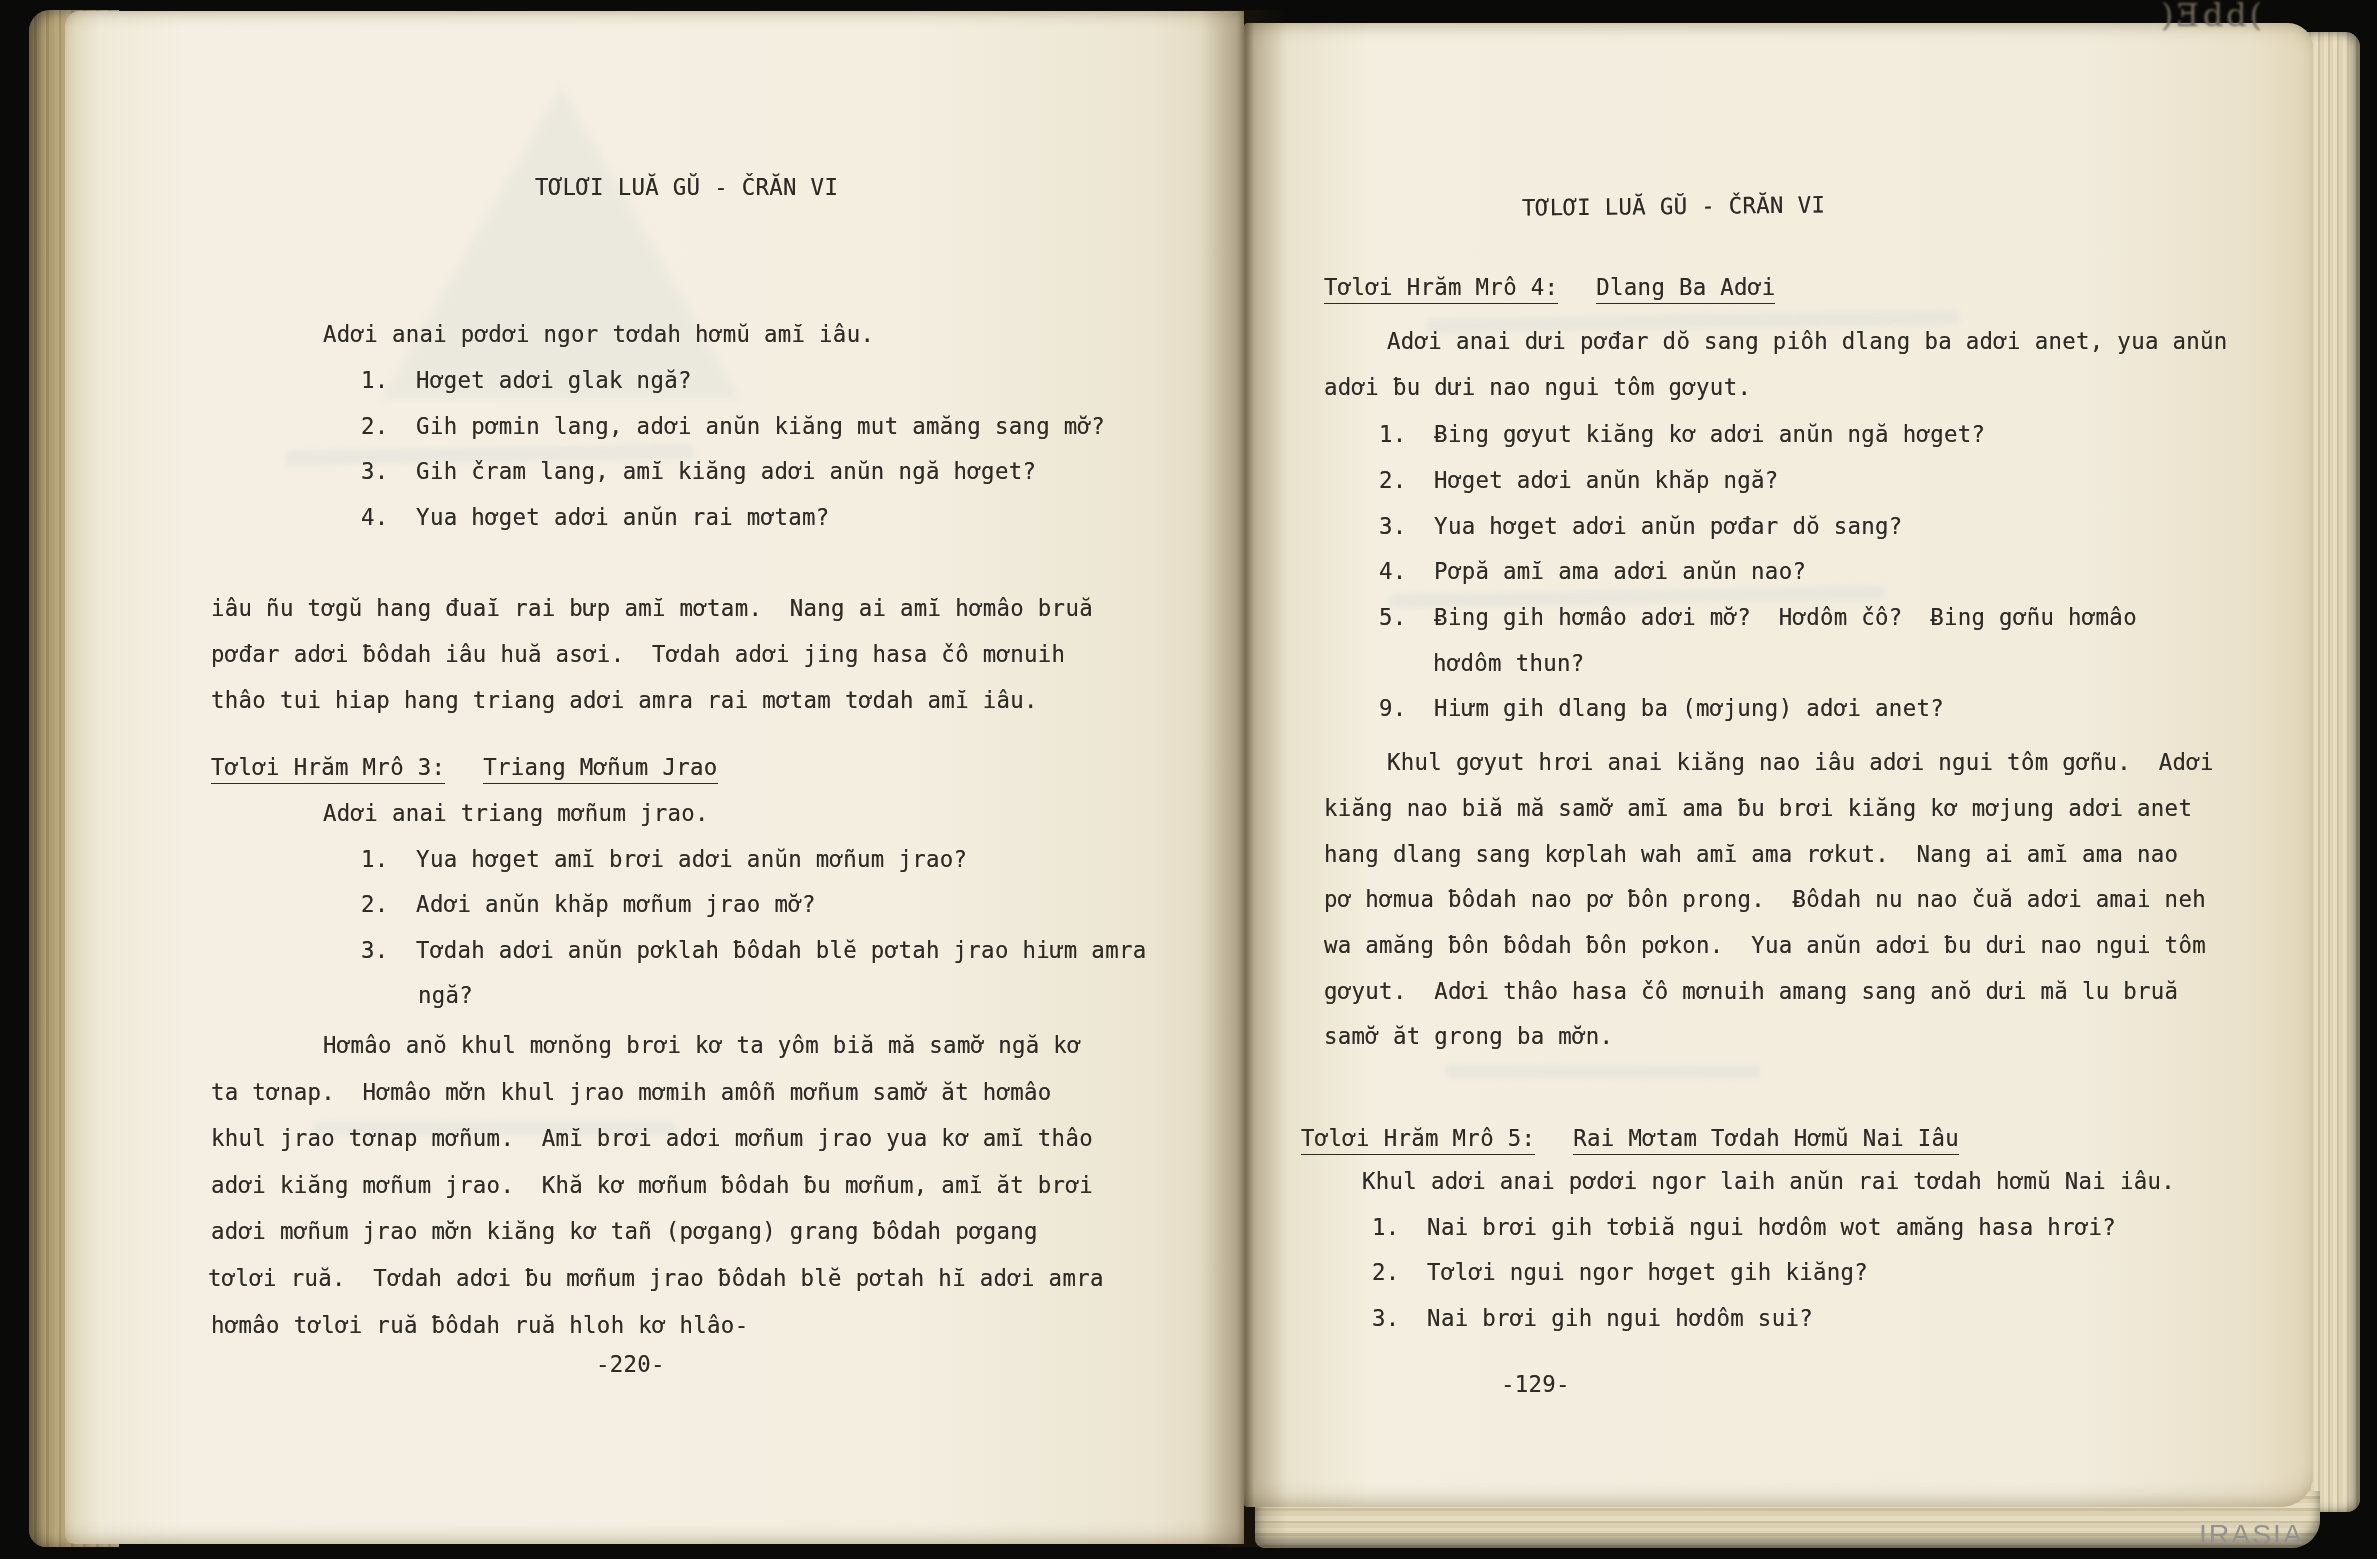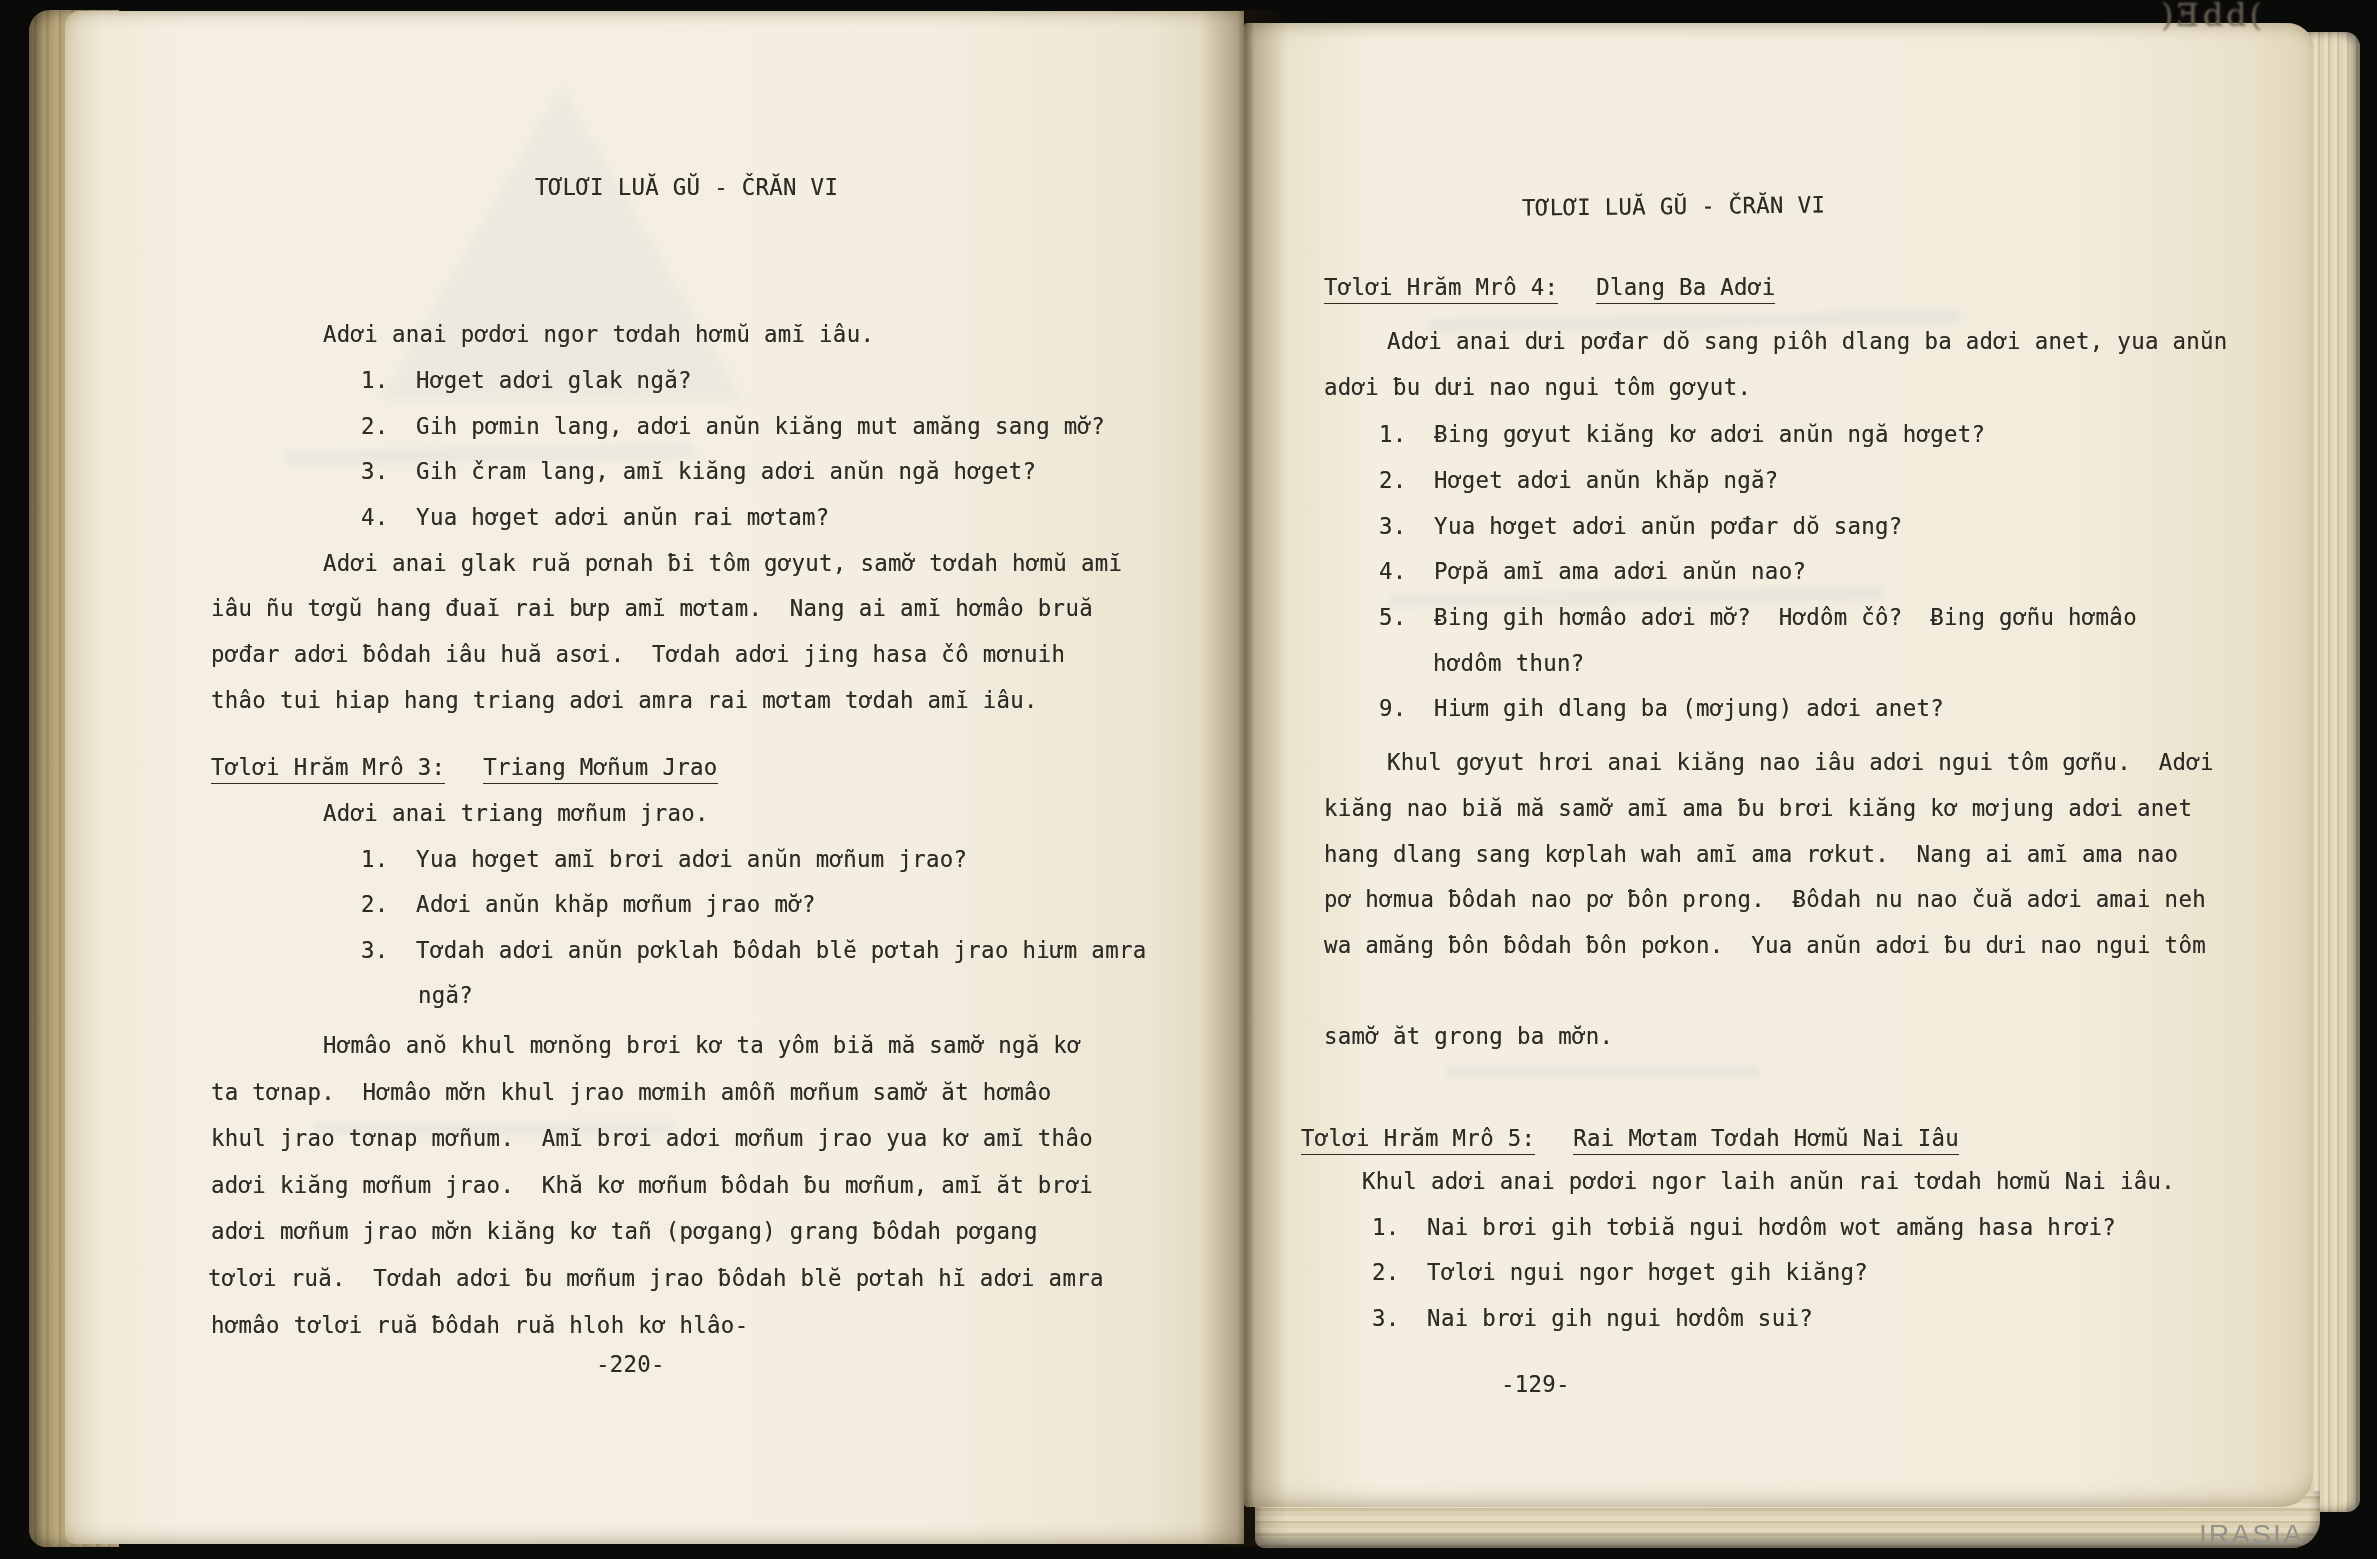--- a/index.html
+++ b/index.html
@@ -61,21 +61,20 @@
   <div class="ghost" style="left:1446px;top:1065px;width:314px;height:13.3px"></div>
 
   <div class="ln" style="left:535px;top:174px">TƠLƠI LUĂ GŬ - ČRĂN VI</div>
 
 
   <div class="ln" style="left:323px;top:321px">Adơi anai pơdơi ngor tơdah hơmŭ amĭ iâu.</div>
   <div class="ln" style="left:361px;top:367px">1.  Hơget adơi glak ngă?</div>
   <div class="ln" style="left:361px;top:413px">2.  Gih pơmin lang, adơi anŭn kiăng mut amăng sang mơ̆?</div>
   <div class="ln" style="left:361px;top:458px">3.  Gih čram lang, amĭ kiăng adơi anŭn ngă hơget?</div>
   <div class="ln" style="left:361px;top:504px">4.  Yua hơget adơi anŭn rai mơtam?</div>
-  <div class="ln" style="left:323px;top:550px">Adơi anai glak ruă pơnah ƀi tôm gơyut, samơ̆ tơdah hơmŭ amĭ</div>
   <div class="ln" style="left:211px;top:595px">iâu ñu tơgŭ hang đuaĭ rai bưp amĭ mơtam.  Nang ai amĭ hơmâo bruă</div>
   <div class="ln" style="left:211px;top:641px">pơđar adơi ƀôdah iâu huă asơi.  Tơdah adơi jing hasa čô mơnuih</div>
   <div class="ln" style="left:211px;top:687px">thâo tui hiap hang triang adơi amra rai mơtam tơdah amĭ iâu.</div>
 
   <div class="ln" style="left:211px;top:754px"><span class="u">Tơlơi Hrăm Mrô 3:</span><span class="hgap"></span><span class="u">Triang Mơñum Jrao</span></div>
 
   <div class="ln" style="left:323px;top:800px">Adơi anai triang mơñum jrao.</div>
   <div class="ln" style="left:361px;top:846px">1.  Yua hơget amĭ brơi adơi anŭn mơñum jrao?</div>
   <div class="ln" style="left:361px;top:891px">2.  Adơi anŭn khăp mơñum jrao mơ̆?</div>
   <div class="ln" style="left:361px;top:937px">3.  Tơdah adơi anŭn pơklah ƀôdah blĕ pơtah jrao hiưm amra</div>
@@ -100,20 +99,21 @@
   <div class="ln" style="left:1379px;top:513px">3.  Yua hơget adơi anŭn pơđar dŏ sang?</div>
   <div class="ln" style="left:1379px;top:558px">4.  Pơpă amĭ ama adơi anŭn nao?</div>
   <div class="ln" style="left:1379px;top:604px">5.  Ƀing gih hơmâo adơi mơ̆?  Hơdôm čô?  Ƀing gơñu hơmâo</div>
   <div class="ln" style="left:1433px;top:650px">hơdôm thun?</div>
   <div class="ln" style="left:1379px;top:695px">9.  Hiưm gih dlang ba (mơjung) adơi anet?</div>
   <div class="ln" style="left:1387px;top:749px">Khul gơyut hrơi anai kiăng nao iâu adơi ngui tôm gơñu.  Adơi</div>
   <div class="ln" style="left:1324px;top:795px">kiăng nao biă mă samơ̆ amĭ ama ƀu brơi kiăng kơ mơjung adơi anet</div>
   <div class="ln" style="left:1324px;top:841px">hang dlang sang kơplah wah amĭ ama rơkut.  Nang ai amĭ ama nao</div>
   <div class="ln" style="left:1324px;top:886px">pơ hơmua ƀôdah nao pơ ƀôn prong.  Ƀôdah nu nao čuă adơi amai neh</div>
   <div class="ln" style="left:1324px;top:932px">wa amăng ƀôn ƀôdah ƀôn pơkon.  Yua anŭn adơi ƀu dưi nao ngui tôm</div>
+  <div class="ln" style="left:1324px;top:978px">gơyut.  Adơi thâo hasa čô mơnuih amang sang anŏ dưi mă lu bruă</div>
   <div class="ln" style="left:1324px;top:1023px">samơ̆ ăt grong ba mơ̆n.</div>
 
   <div class="ln" style="left:1301px;top:1125px"><span class="u">Tơlơi Hrăm Mrô 5:</span><span class="hgap"></span><span class="u">Rai Mơtam Tơdah Hơmŭ Nai Iâu</span></div>
 
   <div class="ln" style="left:1362px;top:1168px">Khul adơi anai pơdơi ngor laih anŭn rai tơdah hơmŭ Nai iâu.</div>
   <div class="ln" style="left:1372px;top:1214px">1.  Nai brơi gih tơbiă ngui hơdôm wot amăng hasa hrơi?</div>
   <div class="ln" style="left:1372px;top:1259px">2.  Tơlơi ngui ngor hơget gih kiăng?</div>
   <div class="ln" style="left:1372px;top:1305px">3.  Nai brơi gih ngui hơdôm sui?</div>
   <div class="ln" style="left:1501px;top:1371px">-129-</div>
 

